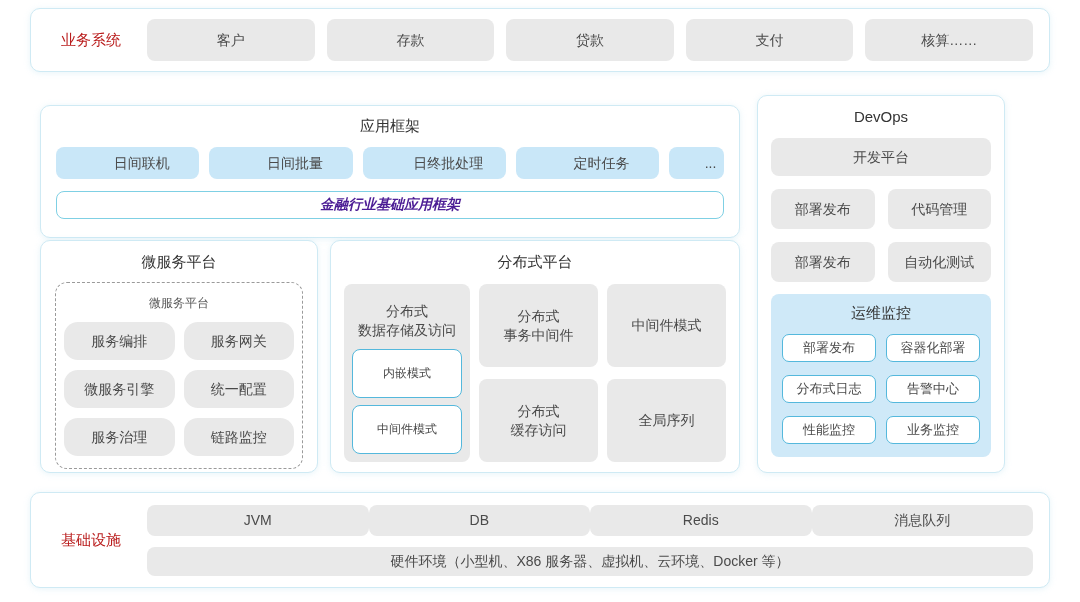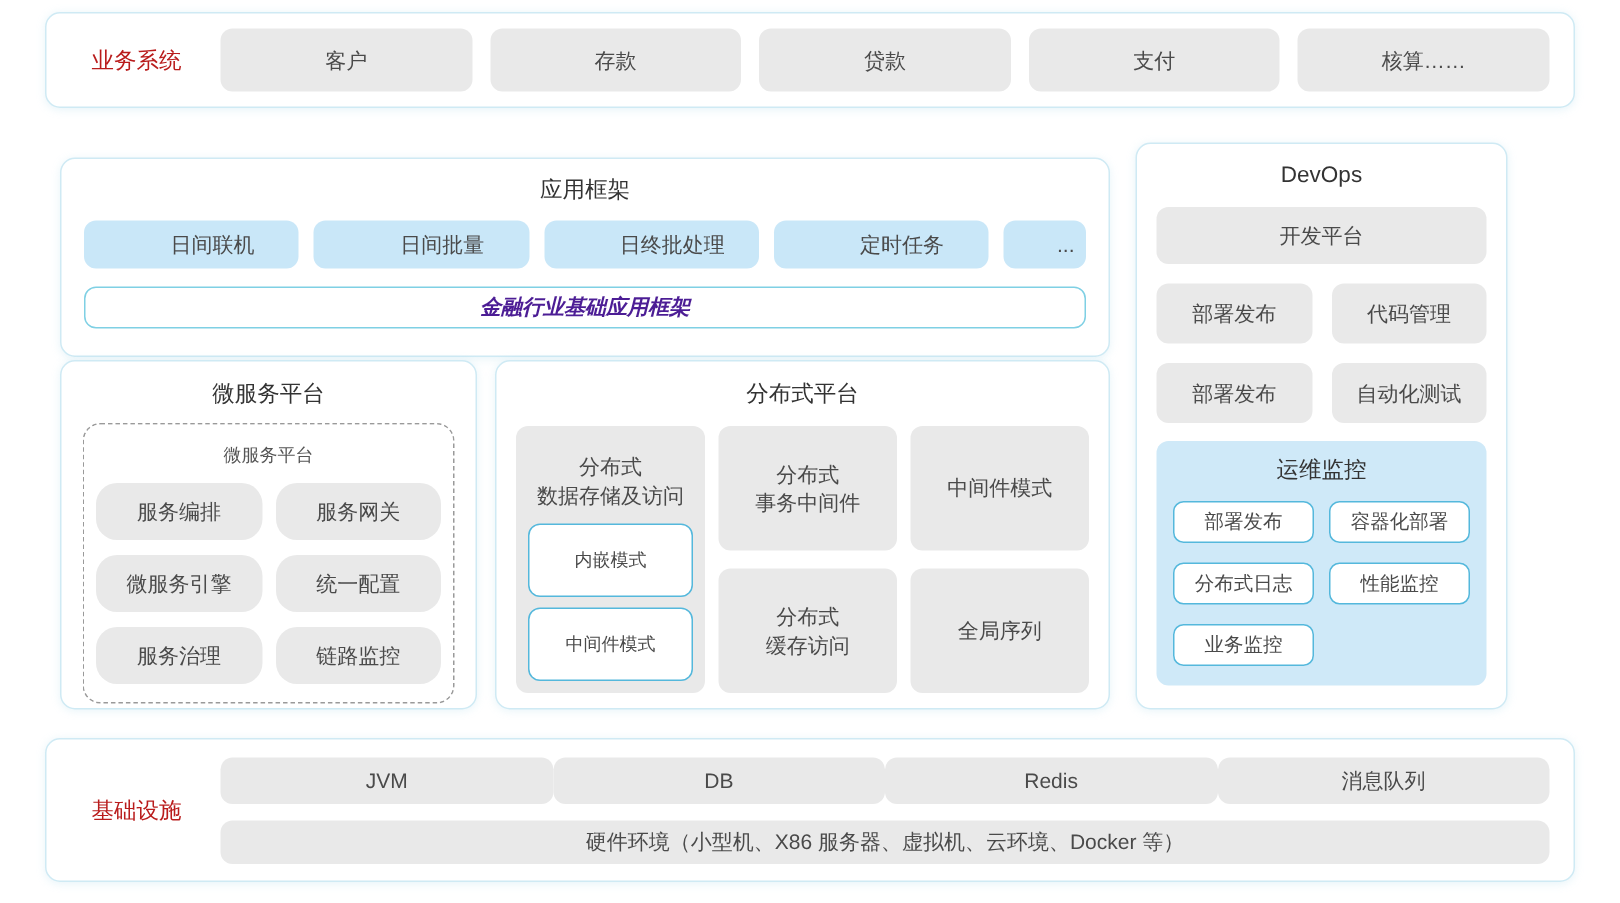--- a/index.html
+++ b/index.html
@@ -106,20 +106,21 @@
       <div class="btn">代码管理</div>
       <div class="btn">部署发布</div>
       <div class="btn">自动化测试</div>
     </div>
     <div class="monitor">
       <div class="monitor-title">运维监控</div>
       <div class="monitor-grid">
         <div class="btn btn-outline">部署发布</div>
         <div class="btn btn-outline">容器化部署</div>
         <div class="btn btn-outline">分布式日志</div>
+        <div class="btn btn-outline">告警中心</div>
         <div class="btn btn-outline">性能监控</div>
         <div class="btn btn-outline">业务监控</div>
       </div>
     </div>
   </div>
 
   <div class="panel" id="micro">
     <div class="section-title">微服务平台</div>
     <div class="dashed">
       <div class="inner-title">微服务平台</div>

